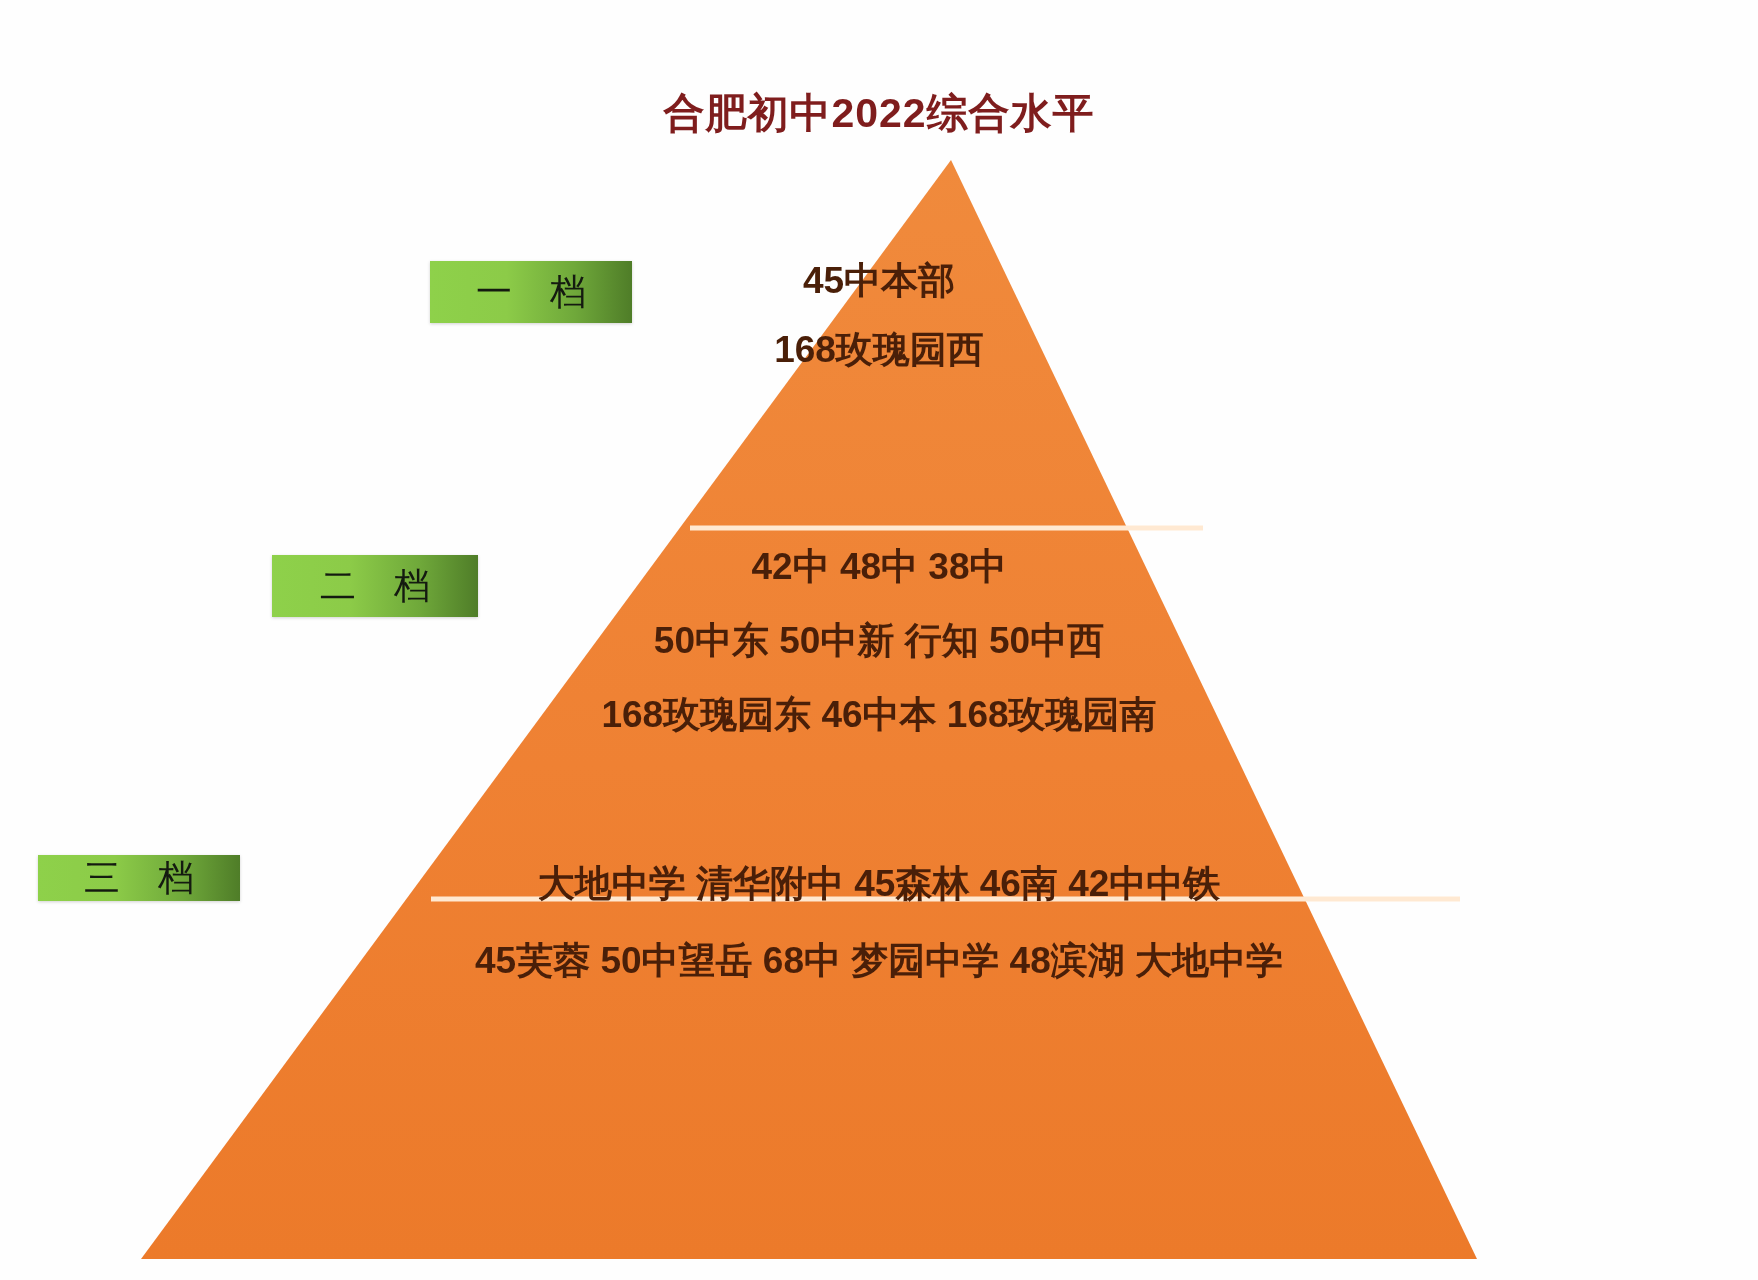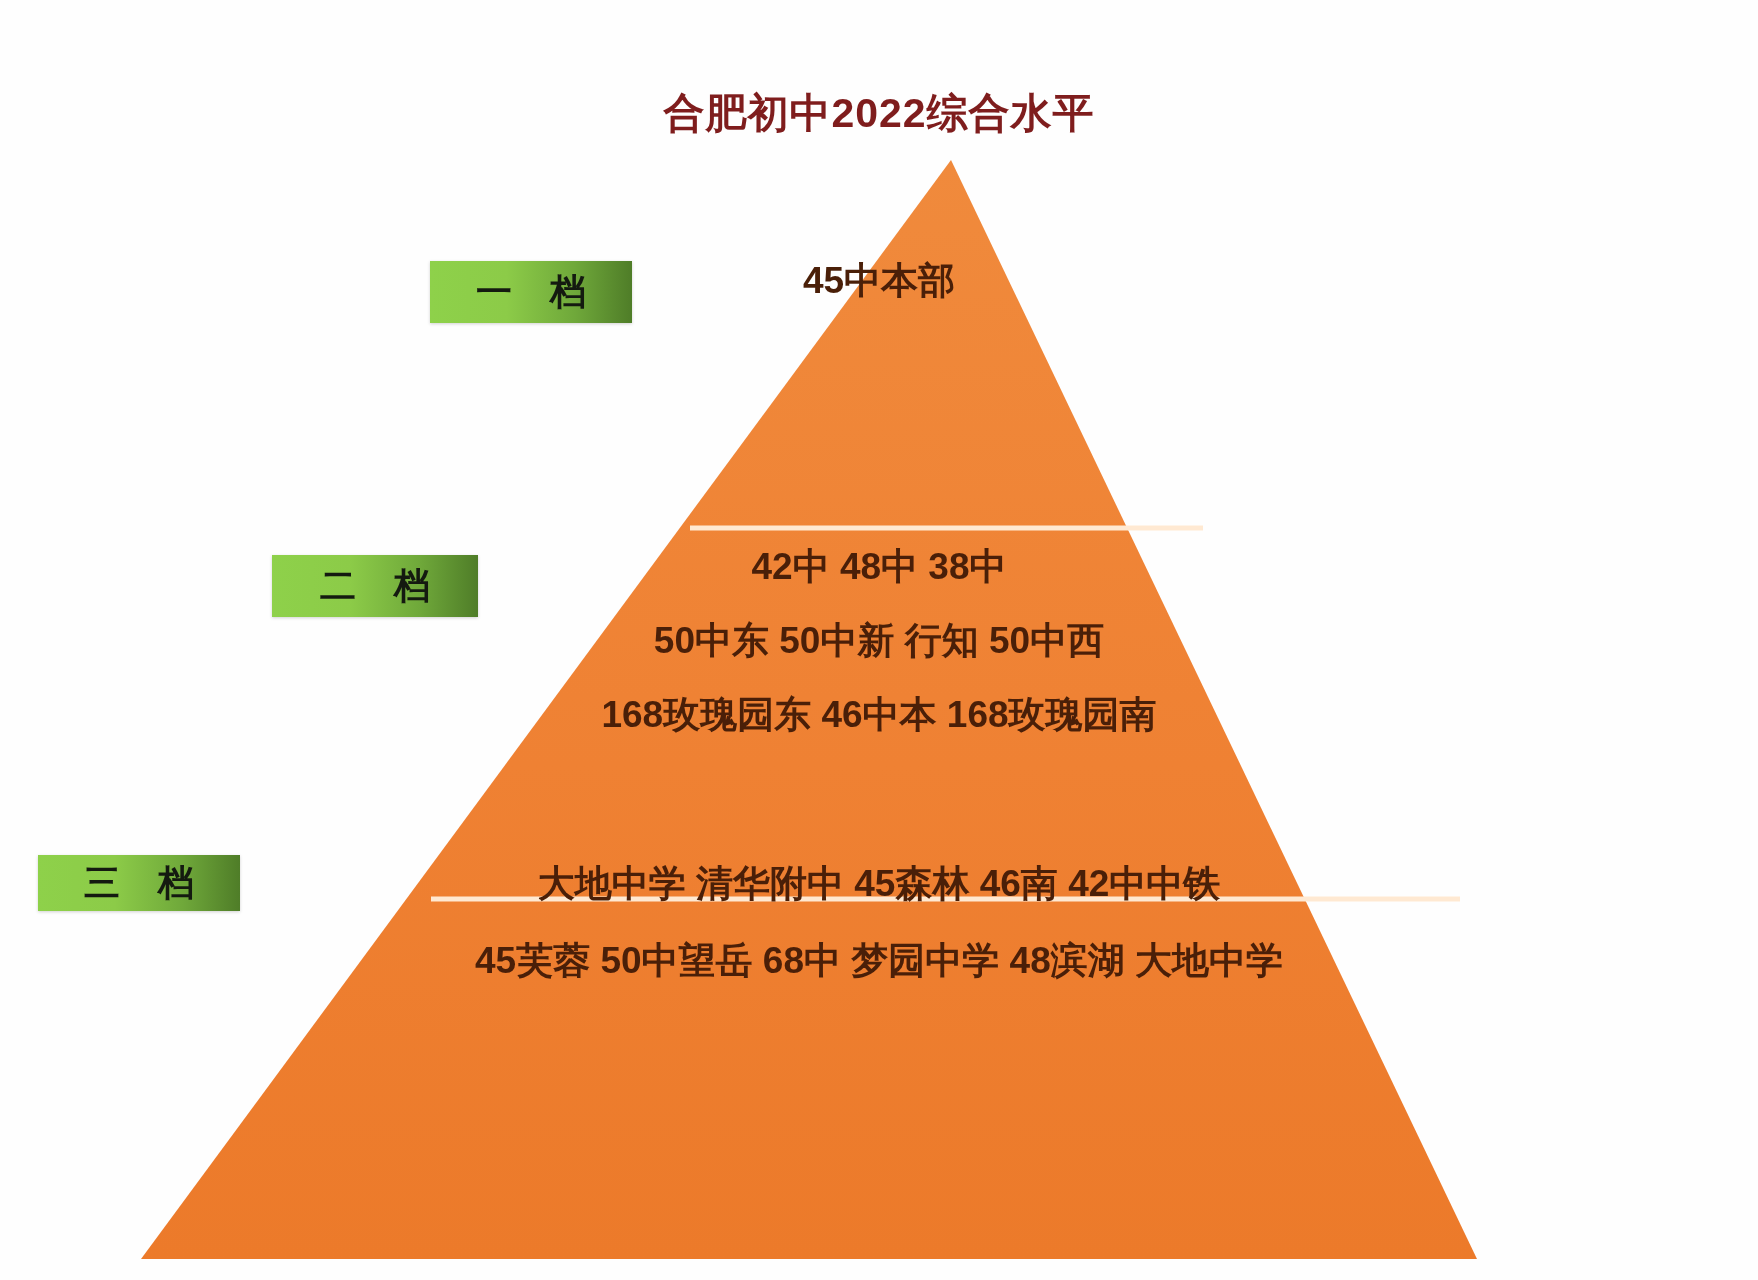--- a/index.html
+++ b/index.html
@@ -70,33 +70,33 @@
 
   
   .tier-label {
     position: absolute;
     display: flex;
     align-items: center;
     justify-content: center;
     background: linear-gradient(90deg, #8ed14a 0%, #8ccb48 38%, #6fa83a 72%, #4f7d28 100%);
     color: #141a10;
     font-size: 36px;
-    font-weight: 700;
+    font-weight: 400;
     letter-spacing: 14px;
     text-indent: 14px;
     box-shadow: 0 1px 3px rgba(0,0,0,0.18);
   }
   #tier-label-1 {
     left: 430px;  top: 261px;  width: 202px; height: 62px;
   }
   #tier-label-2 {
     left: 272px;  top: 555px;  width: 206px; height: 62px;
   }
   #tier-label-3 {
-    left: 38px;   top: 855px;  width: 202px; height: 56px;
+    left: 38px;   top: 855px;  width: 202px; height: 46px;
   }
 </style>
 </head>
 <body>
 
 <div id="canvas">
 
   <div id="chart-title">合肥初中2022综合水平</div>
 
   <div id="pyramid-wrap">
@@ -112,20 +112,21 @@
       <polygon points="951,160 1477,1259 141,1259" fill="url(#orangeGrad)"></polygon>
 
       <line x1="690" y1="528" x2="1203" y2="528" stroke="#ffe9d2" stroke-width="5"></line>
 
       <line x1="431" y1="899" x2="1460" y2="899" stroke="#ffe9d2" stroke-width="5"></line>
     </svg>
   </div>
 
   <div id="tier1-text" class="tier-text">
     <span class="tier-line">45中本部</span>
+    <span class="tier-line">168玫瑰园西</span>
   </div>
 
   <div id="tier2-text" class="tier-text">
     <span class="tier-line">42中  48中  38中</span>
     <span class="tier-line">50中东  50中新  行知  50中西</span>
     <span class="tier-line">168玫瑰园东  46中本  168玫瑰园南</span>
   </div>
 
   <div id="tier3-text" class="tier-text">
     <span class="tier-line">大地中学  清华附中  45森林  46南  42中中铁</span>

